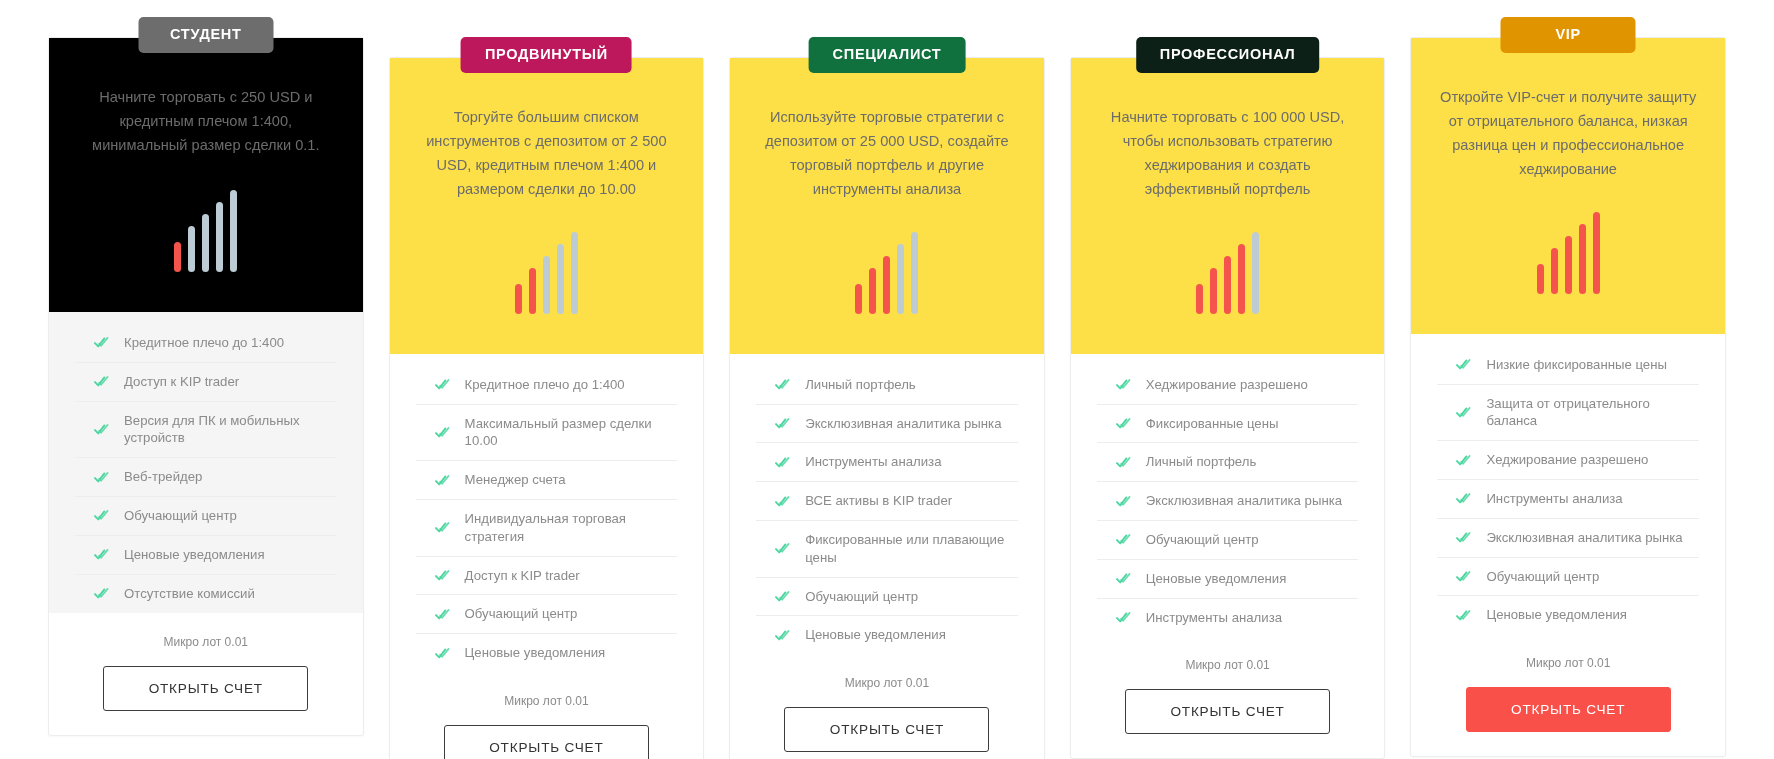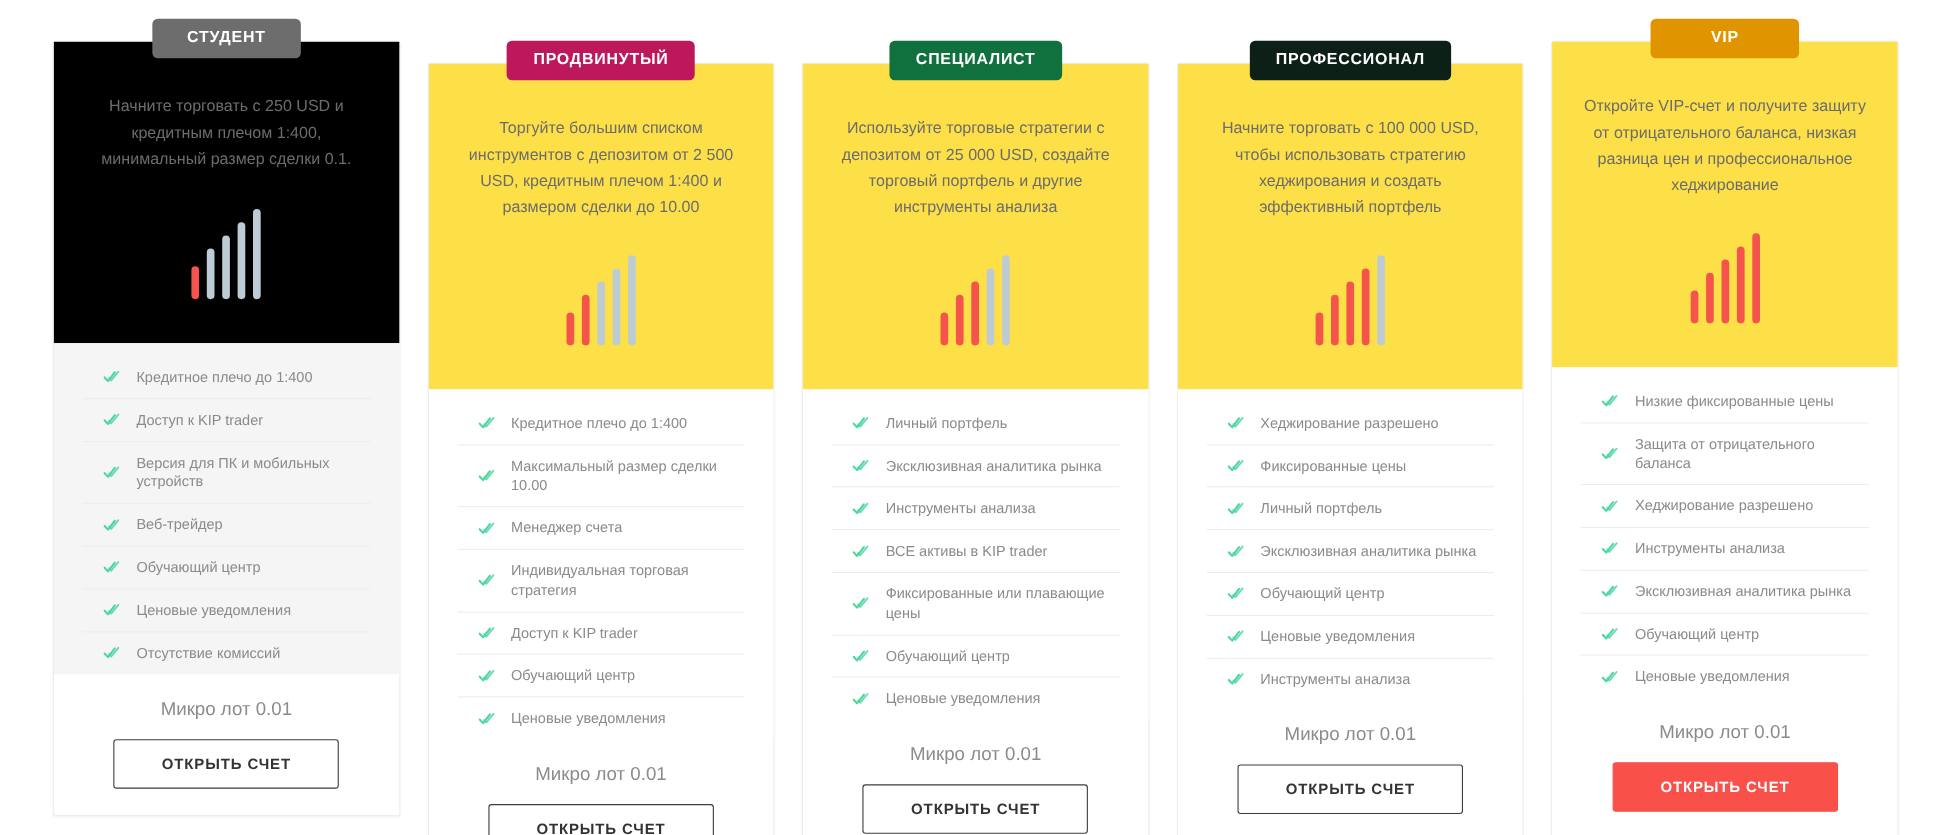--- a/index.html
+++ b/index.html
@@ -102,37 +102,37 @@
   }
   .feature:last-child { border-bottom: none; }
 
   .check-icon { flex: 0 0 auto; width: 15px; height: 13px; display: block; }
 
   .card-foot {
     padding: 22px 26px 14px;
     text-align: center;
   }
   .micro-lot {
-    font-size: 17px;
+    font-size: 12px;
     color: #8b8b8b;
     margin-bottom: 17px;
   }
   .cta {
     display: block;
     width: 100%;
     max-width: 205px;
     margin: 0 auto;
     padding: 14px 10px;
     border: 1px solid #3d3d3d;
     border-radius: 3px;
     background: #ffffff;
     color: #333333;
     font-family: "Liberation Sans", sans-serif;
     font-size: 13.6px;
-    font-weight: bold;
+    font-weight: normal;
     letter-spacing: 0.8px;
     cursor: pointer;
   }
   .cta.filled {
     background: #f9504a;
     border-color: #f9504a;
     color: #ffffff;
   }
 </style>
 </head>

